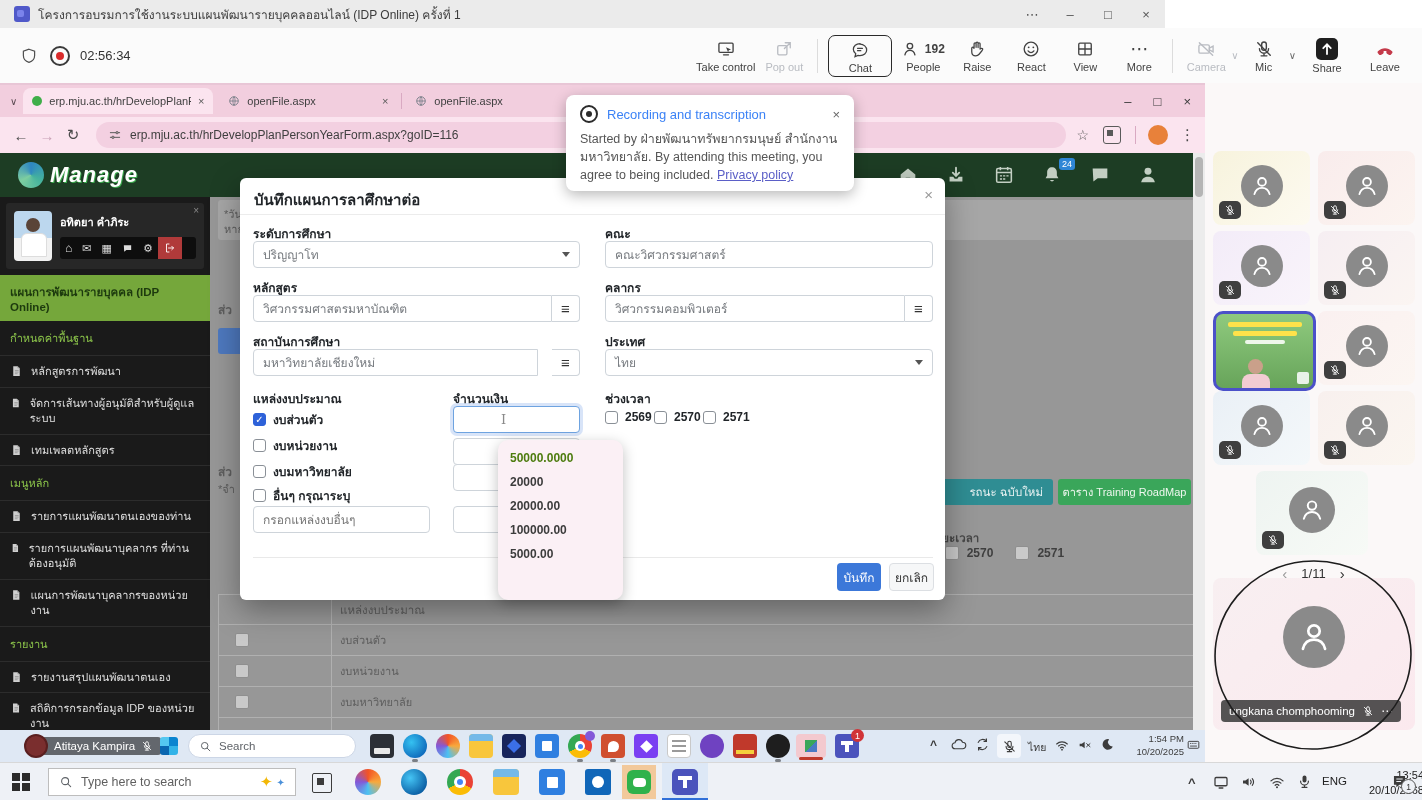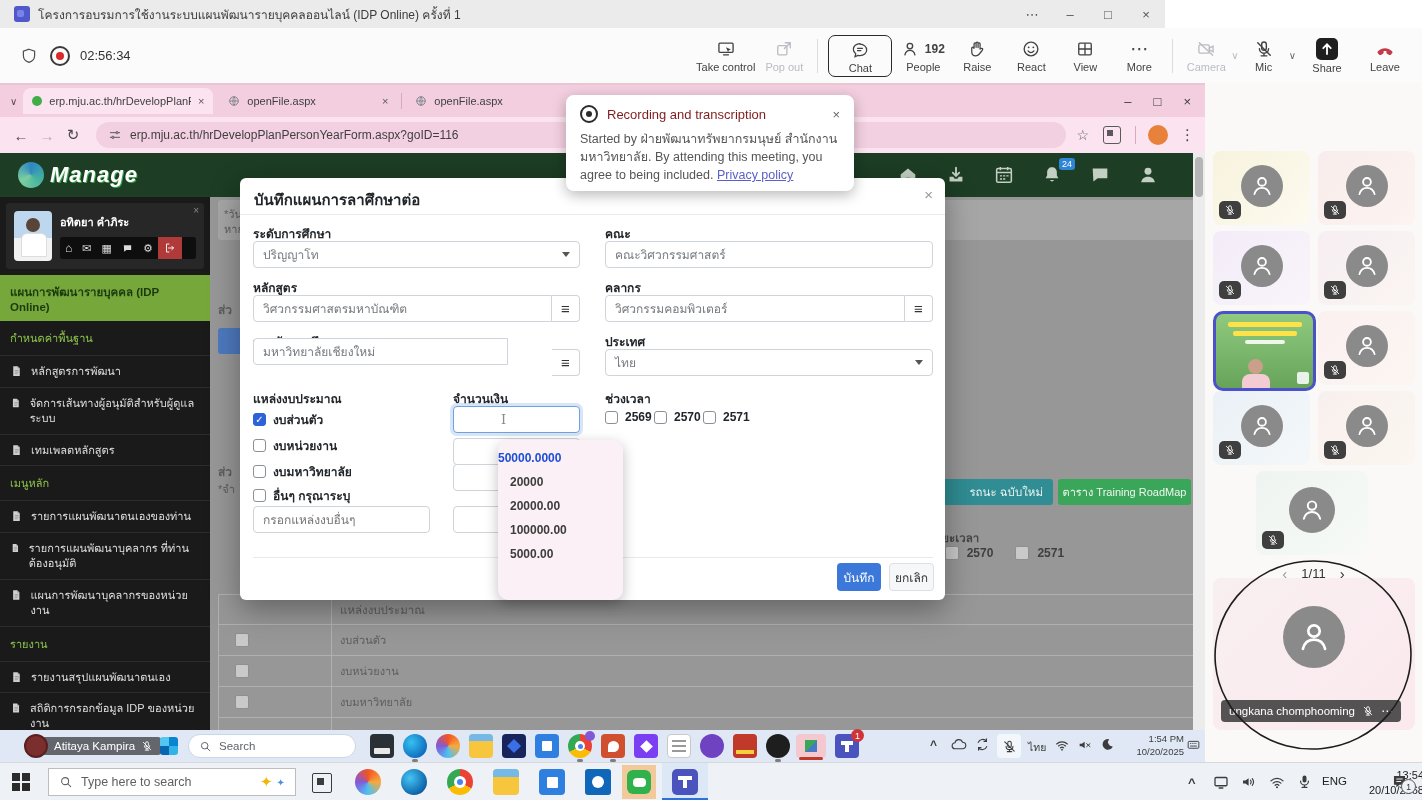--- a/index.html
+++ b/index.html
@@ -569,21 +569,21 @@
       </div>
     <span class="mlbl" style="left:365px;top:100px">คลากร</span>
     <div class="inp" style="left:365px;top:117px;width:300px;border-radius:4px 0 0 4px">
         <span>วิศวกรรมคอมพิวเตอร์</span>
       </div>
     <div class="lbtn" style="left:665px;top:117px">
         <span>≡</span>
       </div>
 
     <span class="mlbl" style="left:13px;top:154px">สถาบันการศึกษา</span>
-    <div class="inp" style="left:13px;top:160px;width:255px;border-radius:4px 0 0 4px">
+    <div class="inp" style="left:13px;top:171px;width:285px;border-radius:4px 0 0 4px">
         <span>มหาวิทยาลัยเชียงใหม่</span>
       </div>
     <div class="lbtn" style="left:312px;top:171px">
         <span>≡</span>
       </div>
     <span class="mlbl" style="left:365px;top:154px">ประเทศ</span>
     <div class="inp" style="left:365px;top:171px;width:328px">
         <span>ไทย</span>
         <span class="selcar"></span>
       </div>
@@ -634,34 +634,34 @@
 
     <div style="position:absolute;left:13px;top:379px;width:680px;height:1px;background:#e9e9e9"></div>
     <div style="position:absolute;left:597px;top:385px;width:44px;height:28px;background:#3c78d9;border-radius:4px;color:#fff;font-size:12px;display:flex;align-items:center;justify-content:center">
         <span>บันทึก</span>
       </div>
     <div style="position:absolute;left:649px;top:385px;width:45px;height:28px;background:#f6f7f8;border:1px solid #dcdfe3;border-radius:4px;color:#333;font-size:12px;display:flex;align-items:center;justify-content:center;box-sizing:border-box">
         <span>ยกเลิก</span>
       </div>
 
     <div style="position:absolute;left:258px;top:262px;width:125px;height:148px;background:#fbf0f5;border-radius:10px;box-shadow:0 4px 14px rgba(0,0,0,.25);z-index:5;padding:6px 0">
-      <div style="padding:5px 0;font-size:12px;font-weight:bold;color:#1d4ed8">50000.0000</div>
+      <div style="padding:5px 12px;font-size:12px;font-weight:bold;color:#4d7c0f">50000.0000</div>
       <div style="padding:5px 12px;font-size:12px;font-weight:bold;color:#3c3c3c">20000</div>
       <div style="padding:5px 12px;font-size:12px;font-weight:bold;color:#3c3c3c">20000.00</div>
       <div style="padding:5px 12px;font-size:12px;font-weight:bold;color:#3c3c3c">100000.00</div>
       <div style="padding:5px 12px;font-size:12px;font-weight:bold;color:#3c3c3c">5000.00</div>
     </div>
   </div>
 
   <div class="abs" style="left:566px;top:95px;width:288px;height:96px;background:#fff;border-radius:8px;box-shadow:0 4px 14px rgba(0,0,0,.28);z-index:40;padding:10px 14px;box-sizing:border-box">
     <div class="fl" style="gap:9px">
       <span style="width:14px;height:14px;border-radius:50%;border:2.2px solid #2b2b2b;display:inline-flex;align-items:center;justify-content:center">
           <span style="width:6px;height:6px;border-radius:50%;background:#2b2b2b"></span>
         </span>
-      <span style="font-size:13px;color:#7f1d1d">Recording and transcription</span>
+      <span style="font-size:13px;color:#3b82f6">Recording and transcription</span>
       <span style="margin-left:auto;color:#666;font-size:13px">×</span>
     </div>
     <div style="font-size:12.5px;color:#555;line-height:1.45;margin-top:7px">
       <span>Started by ฝ่ายพัฒนาทรัพยากรมนุษย์ สำนักงานมหาวิทยาลัย. By attending this meeting, you agree to being included.</span>
       <a style="color:#5b5fc7;text-decoration:underline">Privacy policy</a>
     </div>
   </div>
 
   <div class="abs tkshare">
     <div style="position:absolute;left:24px;top:4px;display:flex;align-items:center">

